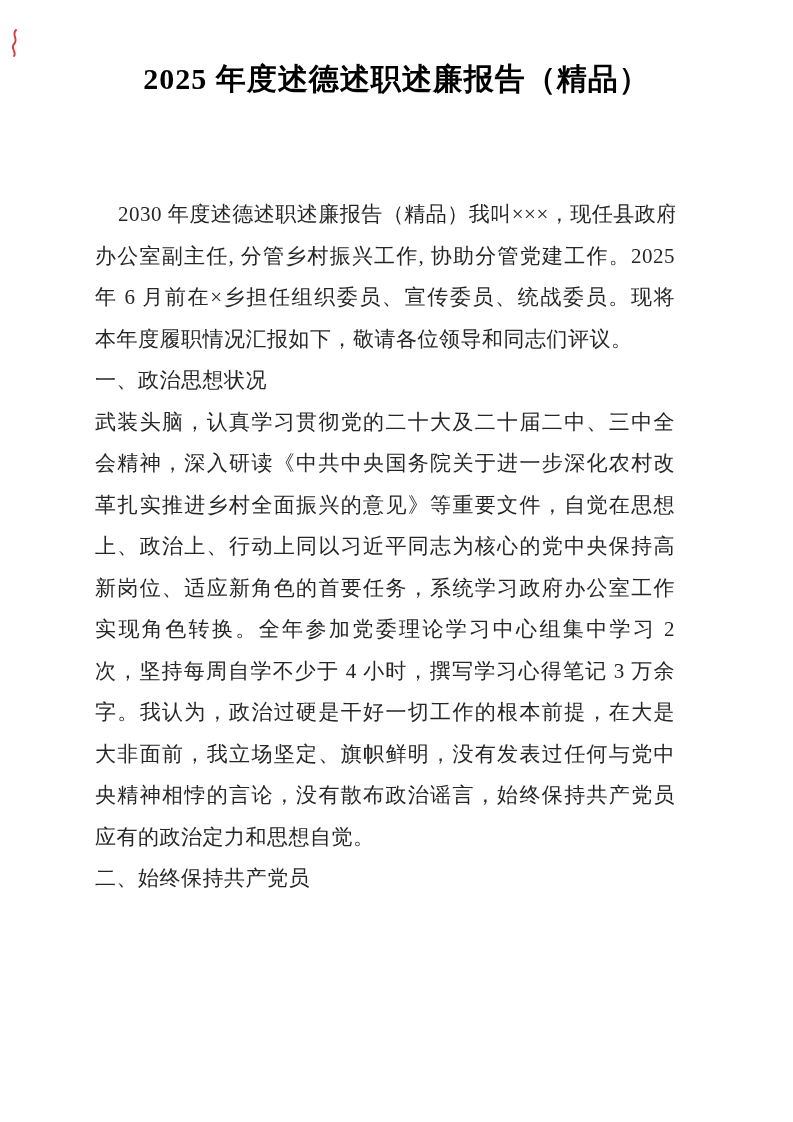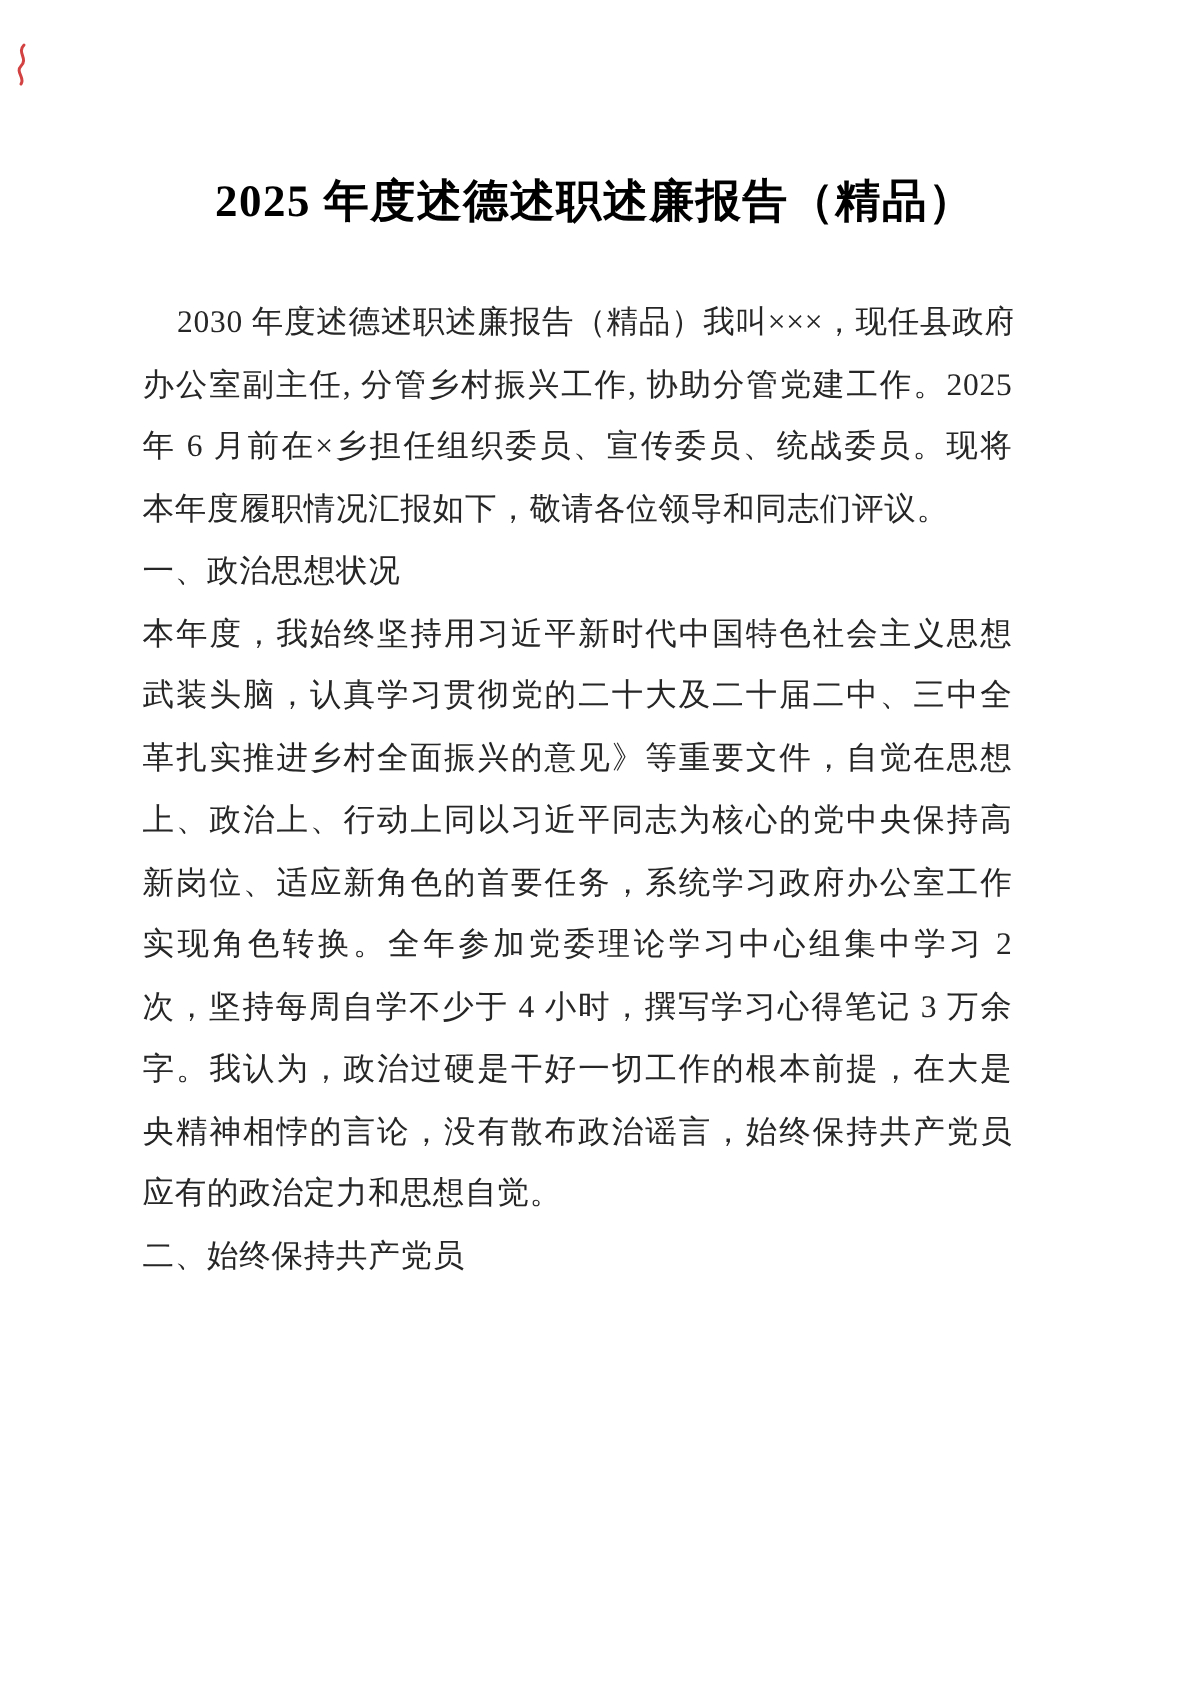--- a/index.html
+++ b/index.html
@@ -13,21 +13,21 @@
     color: #262626;
   }
   .red-mark {
     position: absolute;
     left: 7px;
     top: 28px;
     opacity: 0.85;
   }
   .doc-title {
     margin: 0;
-    padding-top: 116px;
+    padding-top: 60px;
     text-align: center;
     font-size: 30px;
     font-weight: 700;
     color: #000000;
     letter-spacing: 1px;
     line-height: 1.25;
   }
   .doc-body {
     position: absolute;
     left: 95px;
@@ -64,26 +64,27 @@
   </span>
 
   <h1 class="doc-title">2025 年度述德述职述廉报告（精品）</h1>
 
   <div class="doc-body">
     <div class="line indent">2030 年度述德述职述廉报告（精品）我叫×××，现任县政府</div>
     <div class="line">办公室副主任, 分管乡村振兴工作, 协助分管党建工作。2025</div>
     <div class="line">年 6 月前在×乡担任组织委员、宣传委员、统战委员。现将</div>
     <div class="line last">本年度履职情况汇报如下，敬请各位领导和同志们评议。</div>
     <div class="line last">一、政治思想状况</div>
-    <div class="line">本年度，我始终坚持用习近平新时代中国特色社会主义思想</div>
     <div class="line">武装头脑，认真学习贯彻党的二十大及二十届二中、三中全</div>
+    <div class="line">会精神，深入研读《中共中央国务院关于进一步深化农村改</div>
     <div class="line">革扎实推进乡村全面振兴的意见》等重要文件，自觉在思想</div>
     <div class="line">上、政治上、行动上同以习近平同志为核心的党中央保持高</div>
     <div class="line">新岗位、适应新角色的首要任务，系统学习政府办公室工作</div>
     <div class="line">实现角色转换。全年参加党委理论学习中心组集中学习 2</div>
     <div class="line">次，坚持每周自学不少于 4 小时，撰写学习心得笔记 3 万余</div>
     <div class="line">字。我认为，政治过硬是干好一切工作的根本前提，在大是</div>
+    <div class="line">大非面前，我立场坚定、旗帜鲜明，没有发表过任何与党中</div>
     <div class="line">央精神相悖的言论，没有散布政治谣言，始终保持共产党员</div>
     <div class="line last">应有的政治定力和思想自觉。</div>
     <div class="line last">二、始终保持共产党员</div>
   </div>
 
 </div>
 
 </body></html>

